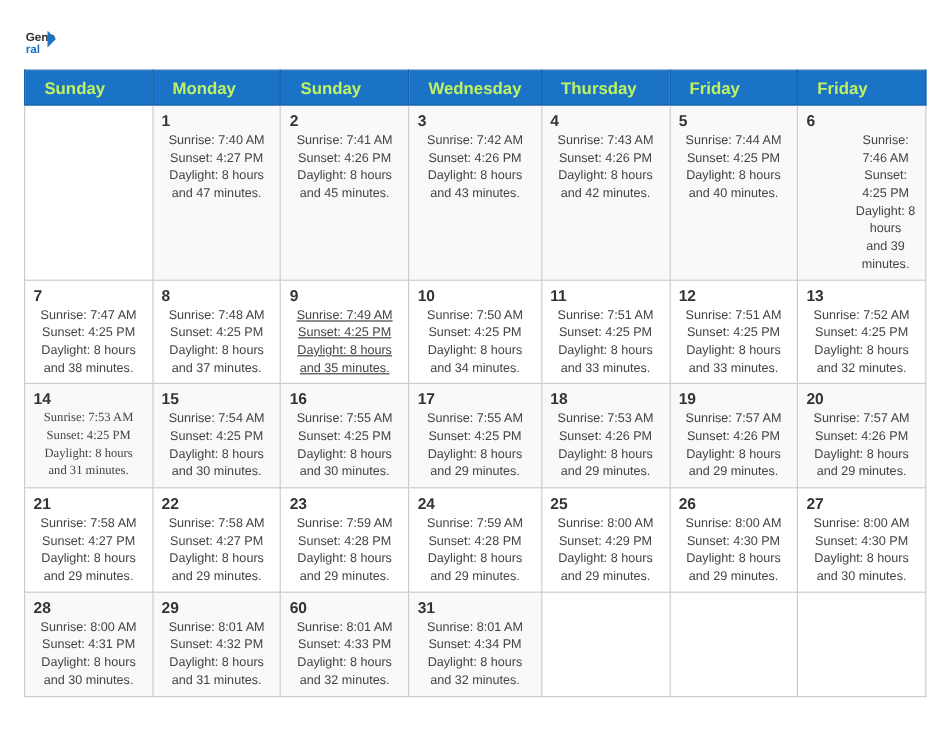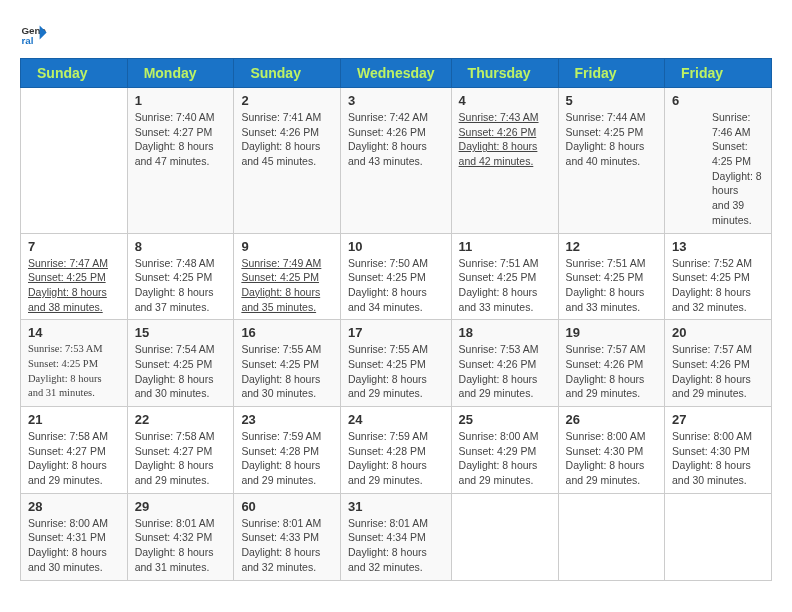--- a/index.html
+++ b/index.html
@@ -82,20 +82,21 @@
     .day-number {
       font-size: 13px;
       font-weight: bold;
       color: #333;
       margin-bottom: 2px;
     }
     .day-info {
       font-size: 10.5px;
       color: #444;
       line-height: 1.4;
+      text-align: center;
     }
     .empty-cell {
       background: #fff !important;
     }
   </style>
 </head>
 <body>
 
 <div class="header">
   <div class="logo">
@@ -146,21 +147,21 @@
         </td>
         <td>
           <div class="day-number">3</div>
           <div class="day-info" style="white-space: pre-line;">Sunrise: 7:42 AM
 Sunset: 4:26 PM
 Daylight: 8 hours
 and 43 minutes.</div>
         </td>
         <td>
           <div class="day-number">4</div>
-          <div class="day-info" style="white-space: pre-line; text-decoration: underline;">Sunrise: 7:43 AM
+          <div class="day-info" style="white-space: pre-line;">Sunrise: 7:43 AM
 Sunset: 4:26 PM
 Daylight: 8 hours
 and 42 minutes.</div>
         </td>
         <td>
           <div class="day-number">5</div>
           <div class="day-info" style="white-space: pre-line;">Sunrise: 7:44 AM
 Sunset: 4:25 PM
 Daylight: 8 hours
 and 40 minutes.</div>
@@ -169,21 +170,21 @@
           <div class="day-number">6</div>
           <div class="day-info" style="white-space: pre-line; margin-left: 40px;">Sunrise: 7:46 AM
 Sunset: 4:25 PM
 Daylight: 8 hours
 and 39 minutes.</div>
         </td>
       </tr>
       <tr>
         <td>
           <div class="day-number">7</div>
-          <div class="day-info" style="white-space: pre-line; text-decoration: underline;">Sunrise: 7:47 AM
+          <div class="day-info" style="white-space: pre-line;">Sunrise: 7:47 AM
 Sunset: 4:25 PM
 Daylight: 8 hours
 and 38 minutes.</div>
         </td>
         <td>
           <div class="day-number">8</div>
           <div class="day-info" style="white-space: pre-line;">Sunrise: 7:48 AM
 Sunset: 4:25 PM
 Daylight: 8 hours
 and 37 minutes.</div>

